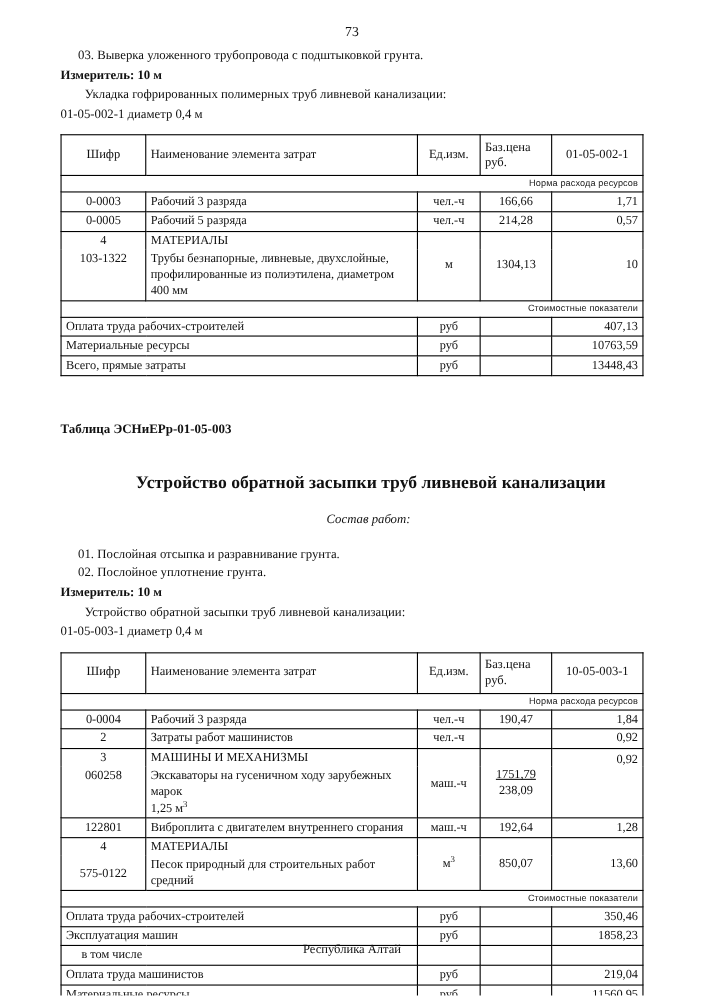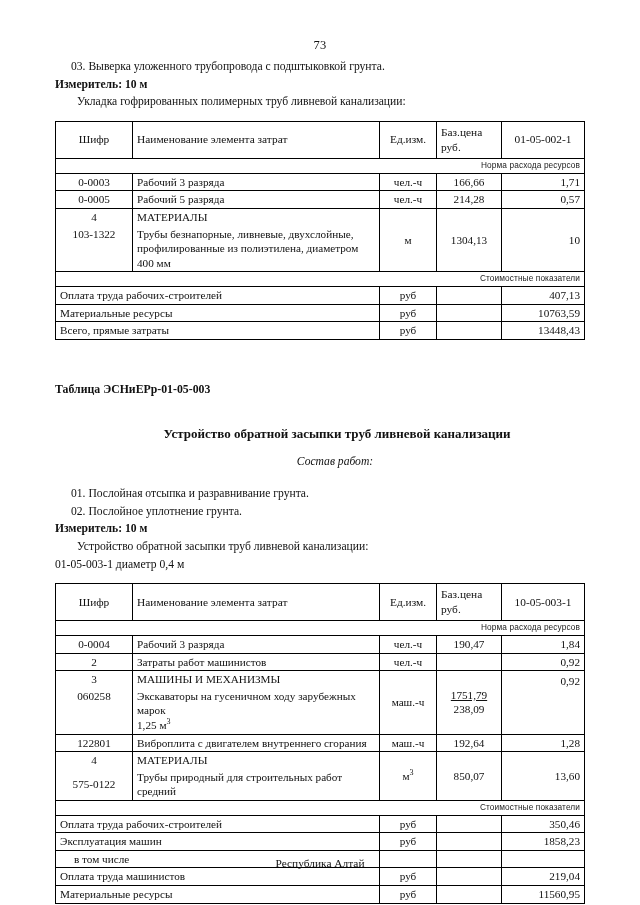--- a/index.html
+++ b/index.html
@@ -20,21 +20,21 @@
   .page {
     position: relative;
     width: 640px;
     height: 905px;
     box-sizing: border-box;
     padding: 0 55px;
   }
   .page-number {
     text-align: center;
     font-size: 12.5px;
-    padding-top: 38px;
+    padding-top: 22px;
     letter-spacing: 0.2px;
   }
 
   
   .para {
     font-size: 11.6px;
     line-height: 1.52;
     margin: 0;
     white-space: nowrap;
   }
@@ -45,21 +45,21 @@
   .gap-s  { height: 5px; }
   .gap-m  { height: 10px; }
   .gap-xl { height: 30px; }
 
   .tbl-title {
     font-size: 11.8px;
     font-weight: bold;
     white-space: nowrap;
   }
   .tbl-subtitle {
-    font-size: 13px;
+    font-size: 16px;
     font-weight: bold;
     text-align: center;
     padding-left: 34px;
     white-space: nowrap;
   }
   .sostav {
     font-size: 11.6px;
     font-style: italic;
     text-align: center;
     padding-left: 30px;
@@ -153,20 +153,21 @@
 <body>
 
 <div class="page">
 
   <div class="page-number">73</div>
 
   <div class="gap-s"></div>
   <p class="para indent">03. Выверка уложенного трубопровода с подштыковкой грунта.</p>
   <p class="para flush bold">Измеритель: 10 м</p>
   <p class="para indent2">Укладка гофрированных полимерных труб ливневой канализации:</p>
+  <p class="para flush">01-05-002-1    диаметр 0,4 м</p>
 
   <div class="gap-m"></div>
 
   <table class="est">
     <thead>
       <tr>
         <td class="c-code">Шифр</td>
         <td class="c-name">Наименование элемента затрат</td>
         <td class="c-unit">Ед.изм.</td>
         <td class="c-price">
@@ -315,21 +316,21 @@
 
       <tr>
         <td class="sect-num" style="border-bottom:none">4</td>
         <td class="sect-name" style="border-bottom:none">МАТЕРИАЛЫ</td>
         <td rowspan="2" class="row-unit"><span>м</span><sup>3</sup></td>
         <td rowspan="2" class="row-price">850,07</td>
         <td rowspan="2" class="row-val">13,60</td>
       </tr>
       <tr>
         <td class="row-code" style="border-top:none">575-0122</td>
-        <td class="row-name" style="border-top:none">Трубы природный для строительных работ средний</td>
+        <td class="row-name" style="border-top:none">Песок природный для строительных работ средний</td>
       </tr>
 
       <tr class="band">
         <td colspan="5">Стоимостные показатели</td>
       </tr>
 
       <tr>
         <td colspan="2" class="totals-name">Оплата труда рабочих-строителей</td>
         <td class="totals-unit">руб</td>
         <td></td>

